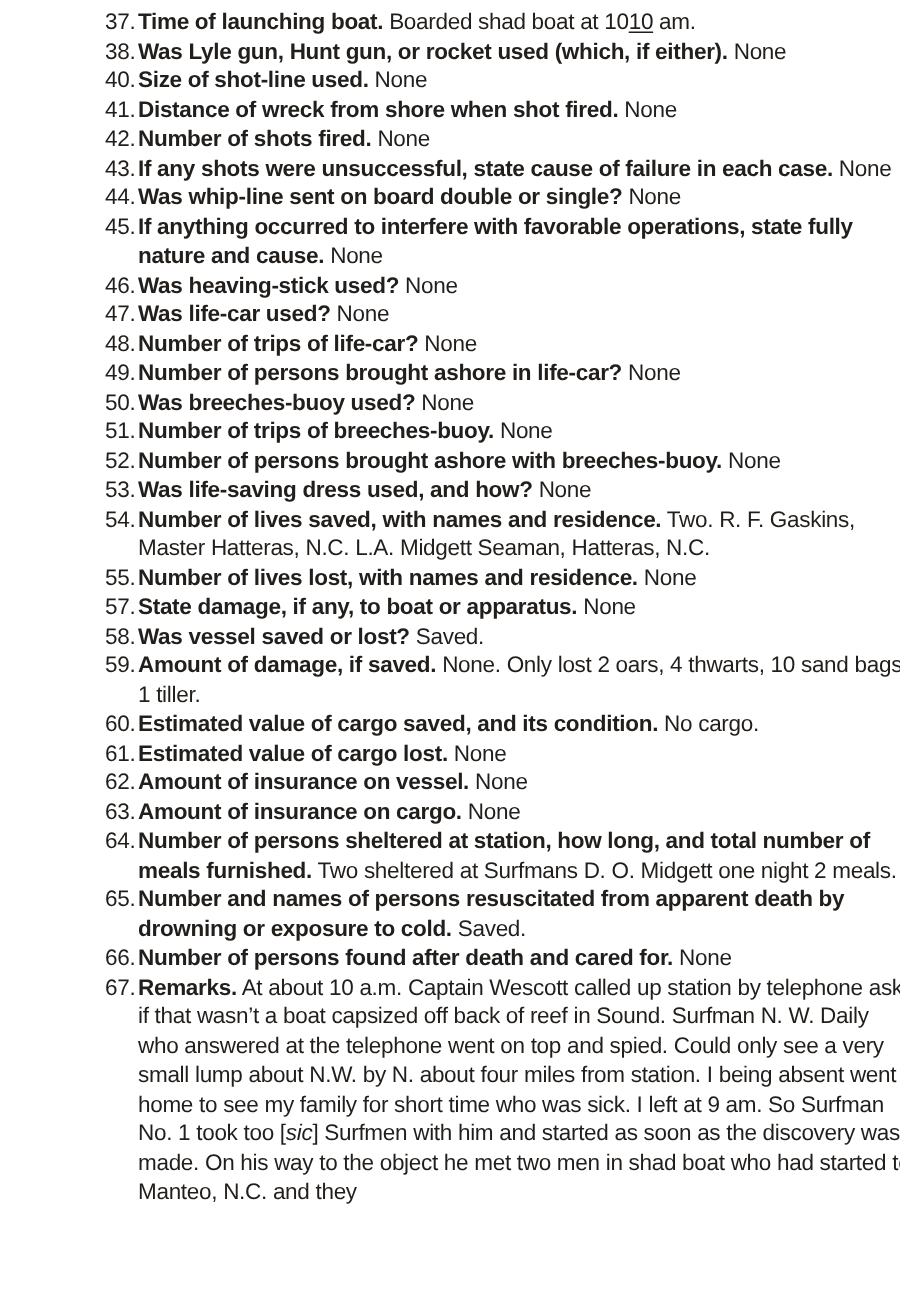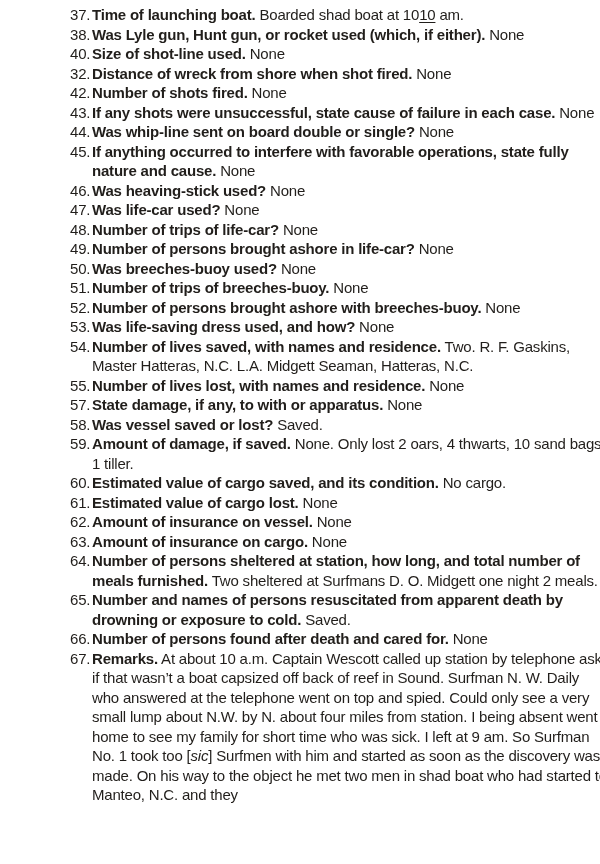--- a/index.html
+++ b/index.html
@@ -55,36 +55,36 @@
   }
 </style>
 </head>
 <body>
 
 <div class="page">
   <div class="report-list" id="report-list">
       <div class="item"><span class="num">37.</span><span class="q">Time of launching boat.</span> <span class="a"><span>Boarded shad boat at 10</span><span class="seg-u">10</span><span> am.</span></span></div>
       <div class="item"><span class="num">38.</span><span class="q">Was Lyle gun, Hunt gun, or rocket used (which, if either).</span> <span class="a"><span>None</span></span></div>
       <div class="item"><span class="num">40.</span><span class="q">Size of shot-line used.</span> <span class="a"><span>None</span></span></div>
-      <div class="item"><span class="num">32.</span><span class="q">Distance of wreck from shore when shot fired.</span> <span class="a"><span>None</span></span></div>
+      <div class="item"><span class="num">41.</span><span class="q">Distance of wreck from shore when shot fired.</span> <span class="a"><span>None</span></span></div>
       <div class="item"><span class="num">42.</span><span class="q">Number of shots fired.</span> <span class="a"><span>None</span></span></div>
       <div class="item"><span class="num">43.</span><span class="q">If any shots were unsuccessful, state cause of failure in each case.</span> <span class="a"><span>None</span></span></div>
       <div class="item"><span class="num">44.</span><span class="q">Was whip-line sent on board double or single?</span> <span class="a"><span>None</span></span></div>
       <div class="item"><span class="num">45.</span><span class="q">If anything occurred to interfere with favorable operations, state fully nature and cause.</span> <span class="a"><span>None</span></span></div>
       <div class="item"><span class="num">46.</span><span class="q">Was heaving-stick used?</span> <span class="a"><span>None</span></span></div>
       <div class="item"><span class="num">47.</span><span class="q">Was life-car used?</span> <span class="a"><span>None</span></span></div>
       <div class="item"><span class="num">48.</span><span class="q">Number of trips of life-car?</span> <span class="a"><span>None</span></span></div>
       <div class="item"><span class="num">49.</span><span class="q">Number of persons brought ashore in life-car?</span> <span class="a"><span>None</span></span></div>
       <div class="item"><span class="num">50.</span><span class="q">Was breeches-buoy used?</span> <span class="a"><span>None</span></span></div>
       <div class="item"><span class="num">51.</span><span class="q">Number of trips of breeches-buoy.</span> <span class="a"><span>None</span></span></div>
       <div class="item"><span class="num">52.</span><span class="q">Number of persons brought ashore with breeches-buoy.</span> <span class="a"><span>None</span></span></div>
       <div class="item"><span class="num">53.</span><span class="q">Was life-saving dress used, and how?</span> <span class="a"><span>None</span></span></div>
       <div class="item"><span class="num">54.</span><span class="q">Number of lives saved, with names and residence.</span> <span class="a"><span>Two. R. F. Gaskins, Master Hatteras, N.C. L.A. Midgett Seaman, Hatteras, N.C.</span></span></div>
       <div class="item"><span class="num">55.</span><span class="q">Number of lives lost, with names and residence.</span> <span class="a"><span>None</span></span></div>
-      <div class="item"><span class="num">57.</span><span class="q">State damage, if any, to with or apparatus.</span> <span class="a"><span>None</span></span></div>
+      <div class="item"><span class="num">57.</span><span class="q">State damage, if any, to boat or apparatus.</span> <span class="a"><span>None</span></span></div>
       <div class="item"><span class="num">58.</span><span class="q">Was vessel saved or lost?</span> <span class="a"><span>Saved.</span></span></div>
       <div class="item"><span class="num">59.</span><span class="q">Amount of damage, if saved.</span> <span class="a"><span>None. Only lost 2 oars, 4 thwarts, 10 sand bags, 1 tiller.</span></span></div>
       <div class="item"><span class="num">60.</span><span class="q">Estimated value of cargo saved, and its condition.</span> <span class="a"><span>No cargo.</span></span></div>
       <div class="item"><span class="num">61.</span><span class="q">Estimated value of cargo lost.</span> <span class="a"><span>None</span></span></div>
       <div class="item"><span class="num">62.</span><span class="q">Amount of insurance on vessel.</span> <span class="a"><span>None</span></span></div>
       <div class="item"><span class="num">63.</span><span class="q">Amount of insurance on cargo.</span> <span class="a"><span>None</span></span></div>
       <div class="item"><span class="num">64.</span><span class="q">Number of persons sheltered at station, how long, and total number of meals furnished.</span> <span class="a"><span>Two sheltered at Surfmans D. O. Midgett one night 2 meals.</span></span></div>
       <div class="item"><span class="num">65.</span><span class="q">Number and names of persons resuscitated from apparent death by drowning or exposure to cold.</span> <span class="a"><span>Saved.</span></span></div>
       <div class="item"><span class="num">66.</span><span class="q">Number of persons found after death and cared for.</span> <span class="a"><span>None</span></span></div>
       <div class="item"><span class="num">67.</span><span class="q">Remarks.</span> <span class="a"><span>At about 10 a.m. Captain Wescott called up station by telephone ask if that wasn’t a boat capsized off back of reef in Sound. Surfman N. W. Daily who answered at the telephone went on top and spied. Could only see a very small lump about N.W. by N. about four miles from station. I being absent went home to see my family for short time who was sick. I left at 9 am. So Surfman No. 1 took too [</span><span class="seg-i">sic</span><span>] Surfmen with him and started as soon as the discovery was made. On his way to the object he met two men in shad boat who had started to Manteo, N.C. and they</span></span></div>

